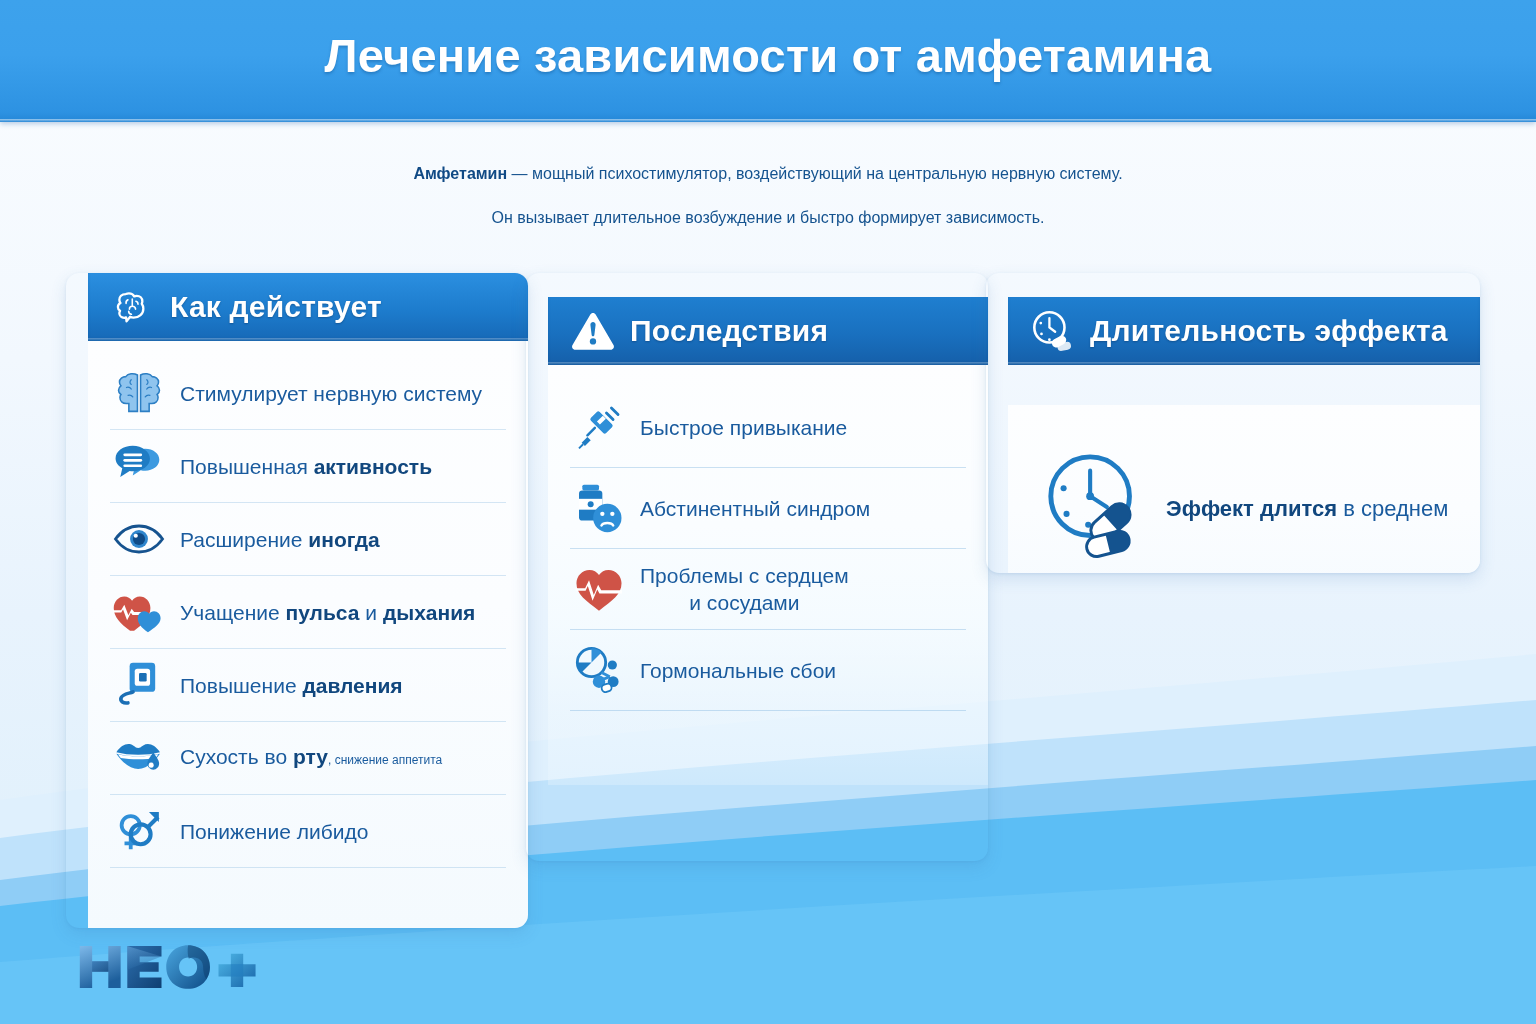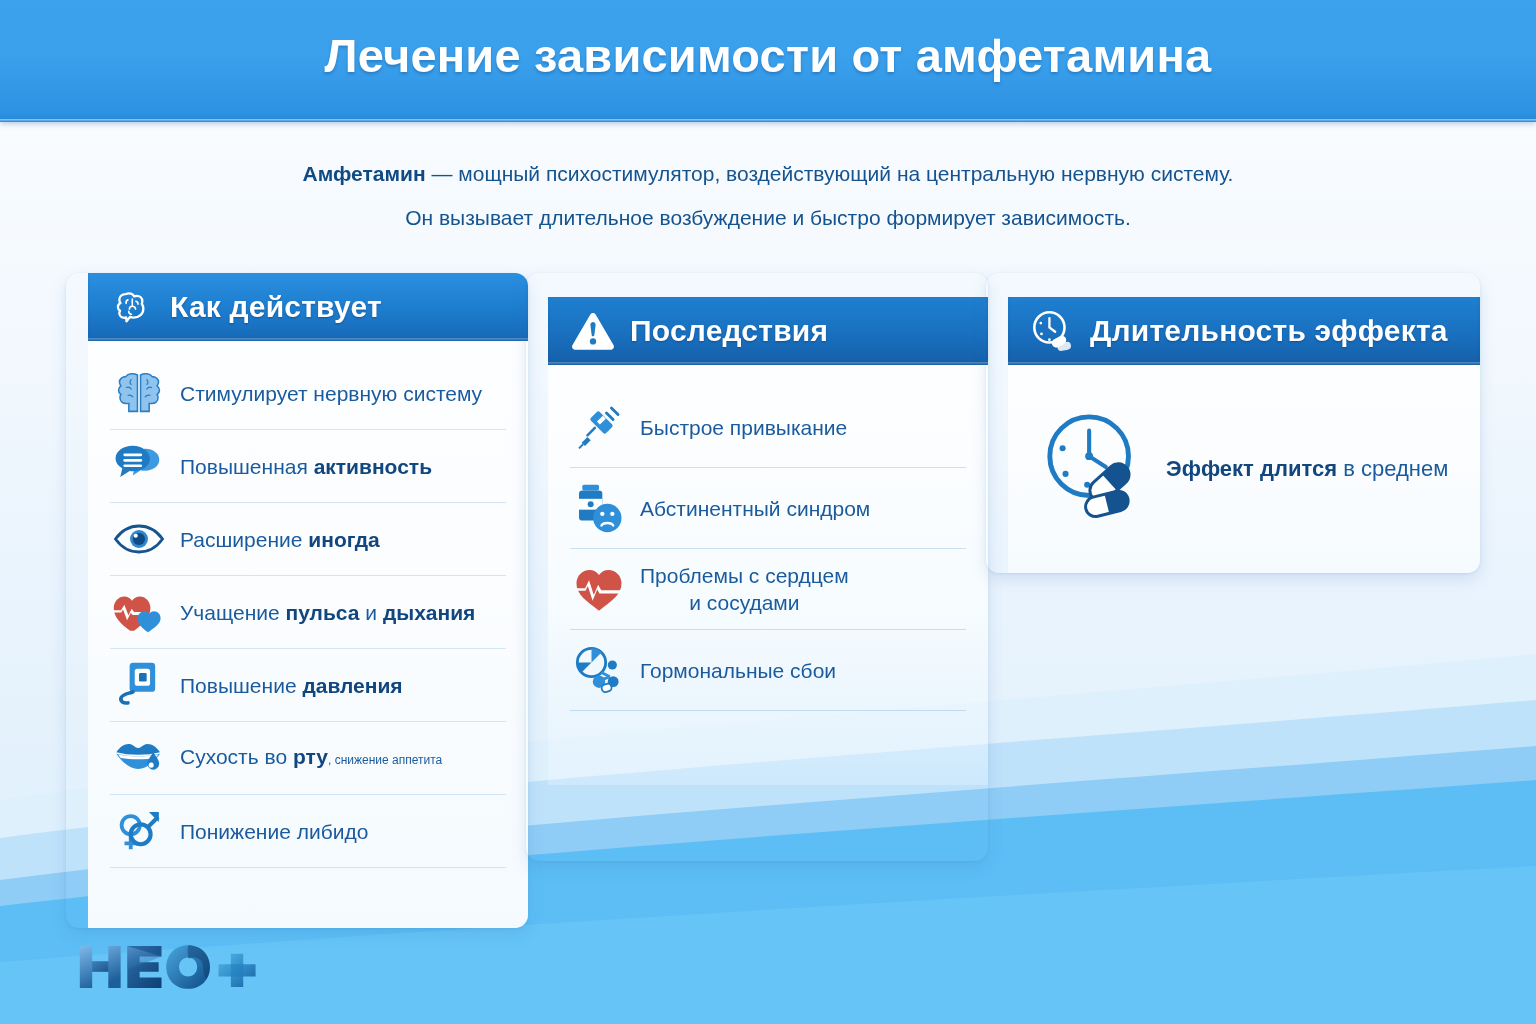--- a/index.html
+++ b/index.html
@@ -30,21 +30,21 @@
   .header-title{
     position:absolute;left:0;right:0;top:28px;text-align:center;
     color:#ffffff;font-size:47px;font-weight:bold;letter-spacing:.2px;
     text-shadow:0 2px 3px rgba(10,70,130,.35);
     font-family:"Liberation Sans", sans-serif;
   }
 
   
   .intro{
     position:absolute;left:0;right:0;top:152px;z-index:3;text-align:center;
-    color:#15538f;font-size:21px;line-height:44px;
+    color:#15538f;font-size:16px;line-height:44px;
   }
   .intro .l1{display:block;}
   .intro .l2{display:block;}
   .intro b{font-weight:bold;color:#104a85;}
 
   
   .card{
     position:absolute;z-index:4;border-radius:13px;
     box-shadow:0 6px 16px rgba(60,120,180,.16), 0 1px 3px rgba(60,120,180,.12);
     overflow:hidden;
@@ -73,21 +73,21 @@
     text-shadow:0 1px 2px rgba(8,52,98,.45);white-space:nowrap;
   }
 
   
   #card1{left:66px;top:273px;width:440px;height:655px;}
   #card1 .card-body{height:587px;}
   
   #card2{left:526px;top:273px;width:440px;height:588px;}
   #card2 .card-body{height:420px;background:linear-gradient(180deg,#fdfeff 0%,#fafdff 38%,rgba(246,252,255,.88) 62%,rgba(240,249,255,.55) 82%,rgba(236,247,255,.32) 100%);}
   
-  #card3{left:986px;top:273px;width:472px;height:300px;}
+  #card3{left:986px;top:273px;width:472px;height:300px;text-align:center;}
   #card3 .card-body{height:232px;}
 
   .items{padding:22px 22px 10px 22px;}
   .item{
     display:flex;align-items:center;min-height:54px;
     border-bottom:1px solid rgba(120,175,220,.38);
     padding:9px 0 9px 0;
   }
   .item:last-child{border-bottom:none;}
   .item .ic{flex:0 0 58px;width:58px;height:52px;display:flex;align-items:center;justify-content:center;margin-right:12px;}
@@ -96,21 +96,21 @@
     color:#1a5b9e;font-size:21px;line-height:27px;font-weight:normal;text-align:center;
   }
   .item .tx b{font-weight:bold;color:#11477e;}
   .item .tx .sm{font-size:12px;}
   #card1 .item{border-bottom:1px solid rgba(120,175,220,.30);}
   #card1 .items{padding-top:16px;}
   #card2 .item{min-height:62px;}
   #card2 .item:last-child{border-bottom:1px solid rgba(120,175,220,.38);}
 
   
-  .c3-content{display:flex;align-items:center;padding:44px 26px 0 30px;}
+  .c3-content{display:flex;align-items:center;padding:44px 26px 0 30px;margin-top:40px;}
   .c3-content .ic{flex:0 0 120px;width:120px;height:118px;margin-right:8px;}
   .c3-text{color:#1a5b9e;font-size:22px;line-height:35px;}
   .c3-text b{font-weight:bold;color:#11477e;}
 
   
   .logo{position:absolute;left:76px;top:938px;z-index:5;width:190px;height:58px;}
 </style>
 </head>
 <body>
 

